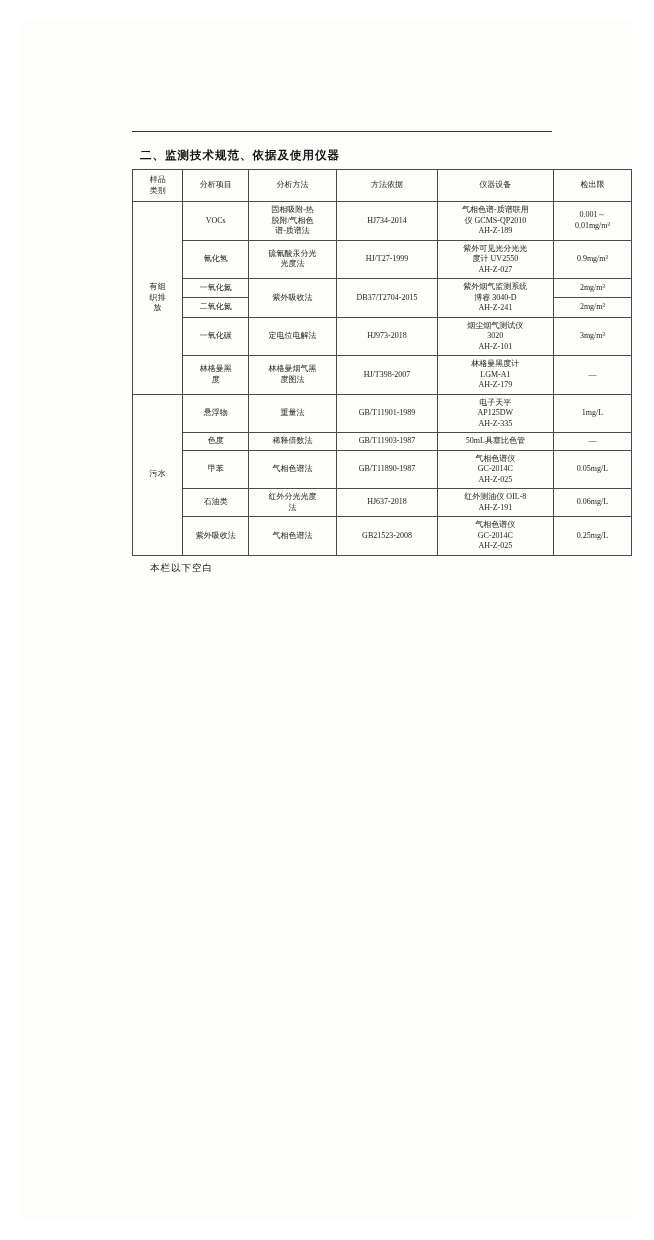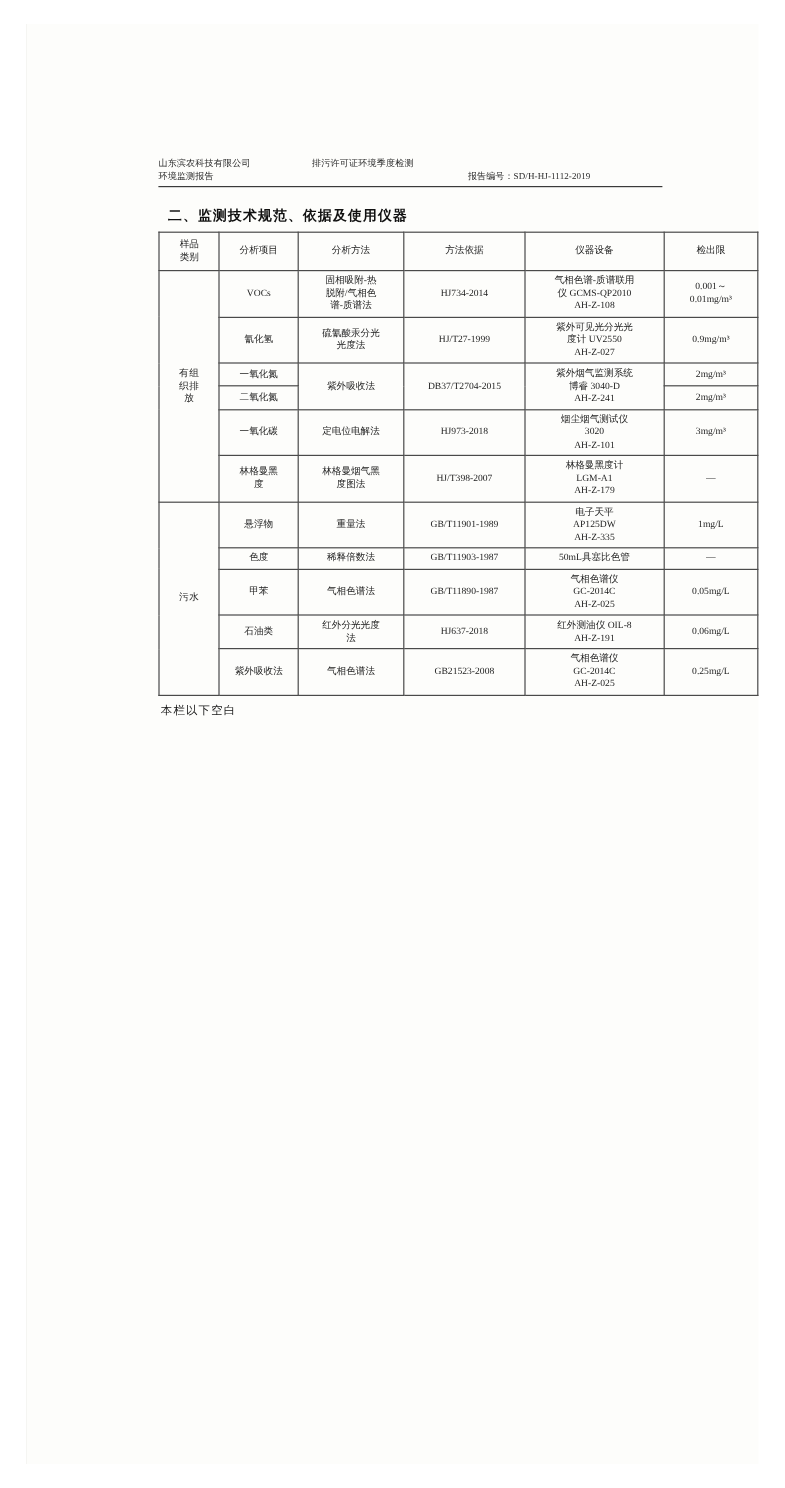--- a/index.html
+++ b/index.html
@@ -131,41 +131,35 @@
   }
   .meth-cell {
     line-height: 10.5px;
   }
   .hdr-cat {
     line-height: 10px;
   }
 
   .footnote {
     margin-top: 6px;
-    margin-left: 2px;
+    margin-left: 18px;
     font-size: 9.5px;
     letter-spacing: 1px;
     color: #151515;
   }
 </style>
 </head>
 <body>
 
 <div class="scan-edge-left"></div>
 <div class="scan-edge-right"></div>
 
 <div class="page">
   <div class="content">
 
-    <div class="hdr">
-      <div class="co">山东滨农科技有限公司</div>
-      <div class="kind">排污许可证环境季度检测</div>
-      <div class="rpt">环境监测报告</div>
-      <div class="no">报告编号：SD/H-HJ-1112-2019</div>
-    </div>
 
     <div class="rule"></div>
 
     <div class="section-title">二、监测技术规范、依据及使用仪器</div>
 
     <table class="main">
       <colgroup>
         <col class="col-cat">
         <col class="col-item">
         <col class="col-meth">
@@ -197,21 +191,21 @@
           <td>VOCs</td>
           <td class="meth-cell">
             <span>固相吸附-热</span><br>
             <span>脱附/气相色</span><br>
             <span>谱-质谱法</span>
           </td>
           <td>HJ734-2014</td>
           <td class="inst-cell">
             <span>气相色谱-质谱联用</span><br>
             <span>仪 GCMS-QP2010</span><br>
-            <span>AH-Z-108</span>
+            <span>AH-Z-189</span>
           </td>
           <td>
             <span>0.001～</span><br>
             <span>0.01mg/m³</span>
           </td>
         </tr>
 
         <tr>
           <td>氰化氢</td>
           <td class="meth-cell">

